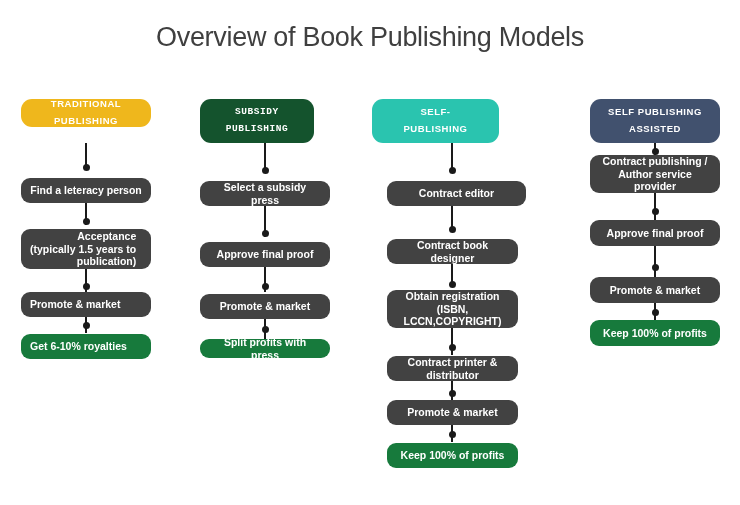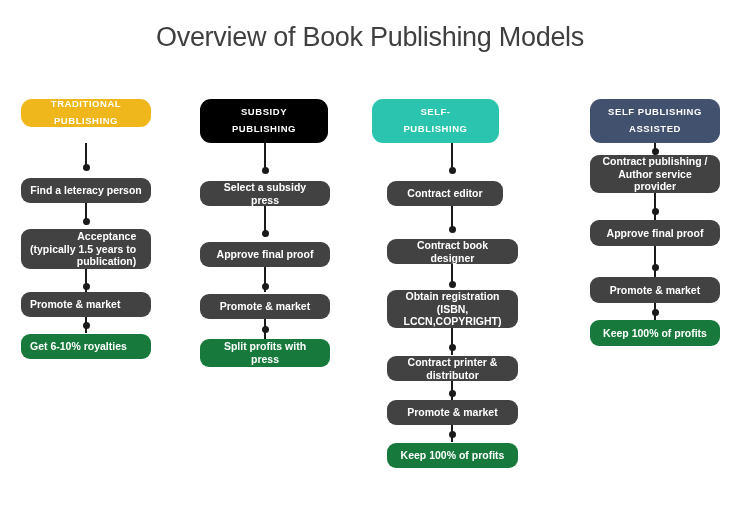--- a/index.html
+++ b/index.html
@@ -134,55 +134,55 @@
     <div class="connector-dot" style="left:82.5px; top:283px;"></div>
 
     <div class="node step left" style="left:21px; top:292px; width:130px; height:25px;">Promote &amp; market</div>
     <div class="connector" style="left:85px; top:317px; height:16px;"></div>
     <div class="connector-dot" style="left:82.5px; top:322px;"></div>
 
     <div class="node terminal left" style="left:21px; top:334px; width:130px; height:25px;">Get 6-10% royalties</div>
   </div>
 
   <div class="column" style="left:0;">
-    <div class="node header" style="left:200px; top:99px; width:128px; height:44px; background:#000000;">
+    <div class="node header" style="left:200px; top:99px; width:114px; height:44px; background:#14532d;font-family:Liberation Mono, monospace;">
       <div>
         <div>SUBSIDY</div>
         <div>PUBLISHING</div>
       </div>
     </div>
     <div class="connector" style="left:264px; top:143px; height:28px;"></div>
     <div class="connector-dot" style="left:261.5px; top:167px;"></div>
 
     <div class="node step" style="left:200px; top:181px; width:130px; height:25px;">Select a subsidy press</div>
     <div class="connector" style="left:264px; top:206px; height:31px;"></div>
     <div class="connector-dot" style="left:261.5px; top:230px;"></div>
 
     <div class="node step" style="left:200px; top:242px; width:130px; height:25px;">Approve final proof</div>
     <div class="connector" style="left:264px; top:267px; height:25px;"></div>
     <div class="connector-dot" style="left:261.5px; top:283px;"></div>
 
     <div class="node step" style="left:200px; top:294px; width:130px; height:25px;">Promote &amp; market</div>
     <div class="connector" style="left:264px; top:319px; height:20px;"></div>
     <div class="connector-dot" style="left:261.5px; top:326px;"></div>
 
-    <div class="node terminal" style="left:200px; top:339px; width:130px; height:28px;">Split profits with press</div>
+    <div class="node terminal" style="left:200px; top:339px; width:130px; height:19px;">Split profits with press</div>
   </div>
 
   <div class="column" style="left:0;">
     <div class="node header" style="left:372px; top:99px; width:127px; height:44px; background:#2ac4af;">
       <div>
         <div>SELF-</div>
         <div>PUBLISHING</div>
       </div>
     </div>
     <div class="connector" style="left:451px; top:143px; height:28px;"></div>
     <div class="connector-dot" style="left:448.5px; top:167px;"></div>
 
-    <div class="node step" style="left:387px; top:181px; width:116px; height:25px;">Contract editor</div>
+    <div class="node step" style="left:387px; top:181px; width:139px; height:25px;">Contract editor</div>
     <div class="connector" style="left:451px; top:206px; height:26px;"></div>
     <div class="connector-dot" style="left:448.5px; top:226px;"></div>
 
     <div class="node step" style="left:387px; top:239px; width:131px; height:25px;">Contract book designer</div>
     <div class="connector" style="left:451px; top:264px; height:23px;"></div>
     <div class="connector-dot" style="left:448.5px; top:281px;"></div>
 
     <div class="node step" style="left:387px; top:290px; width:131px; height:38px;">
       <div>
         <div>Obtain registration (ISBN,</div>

